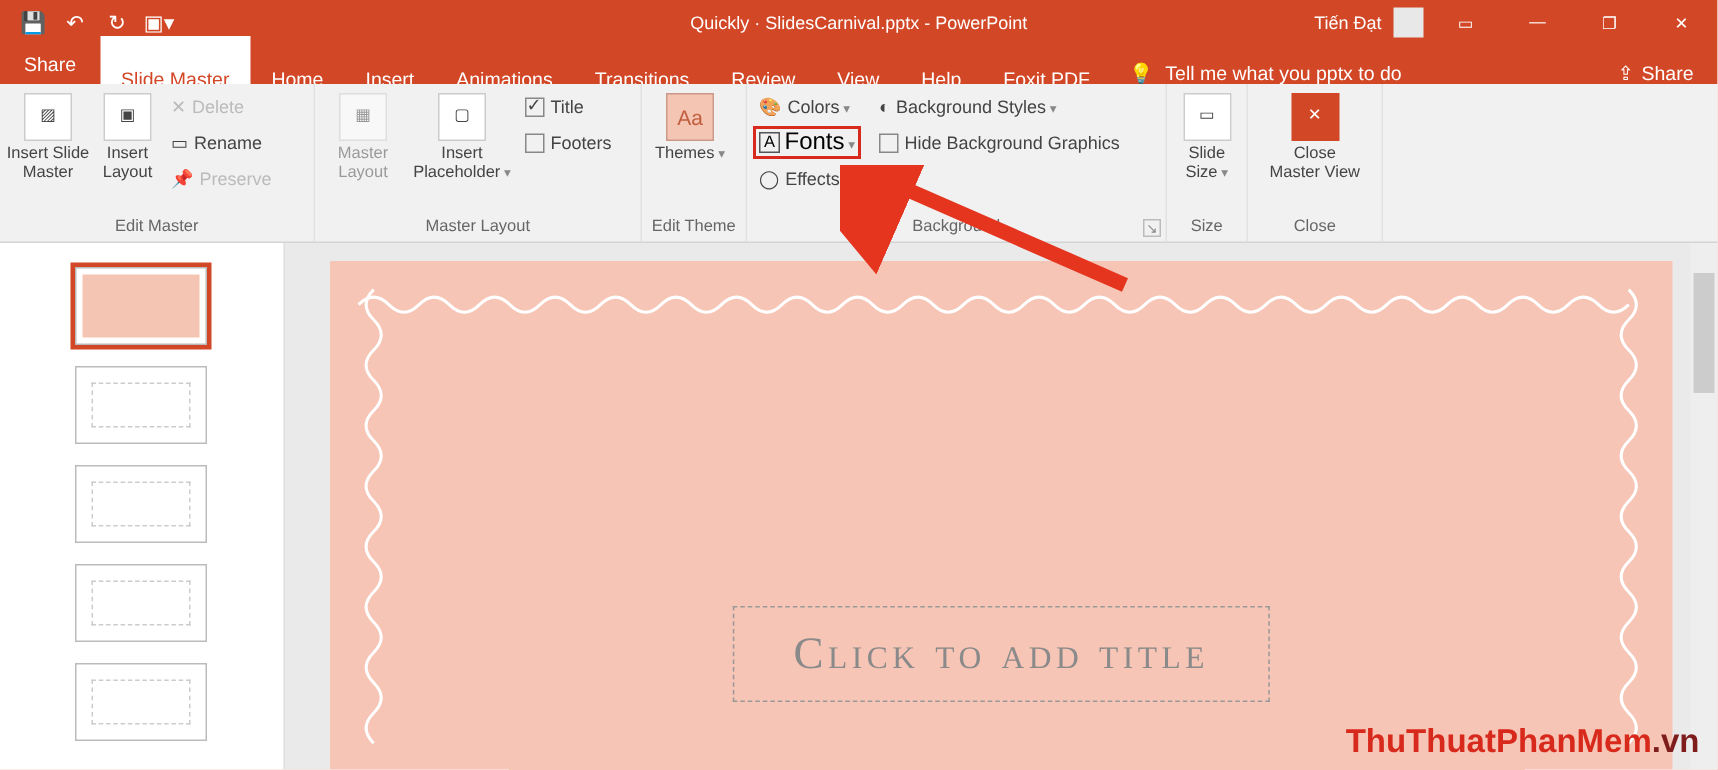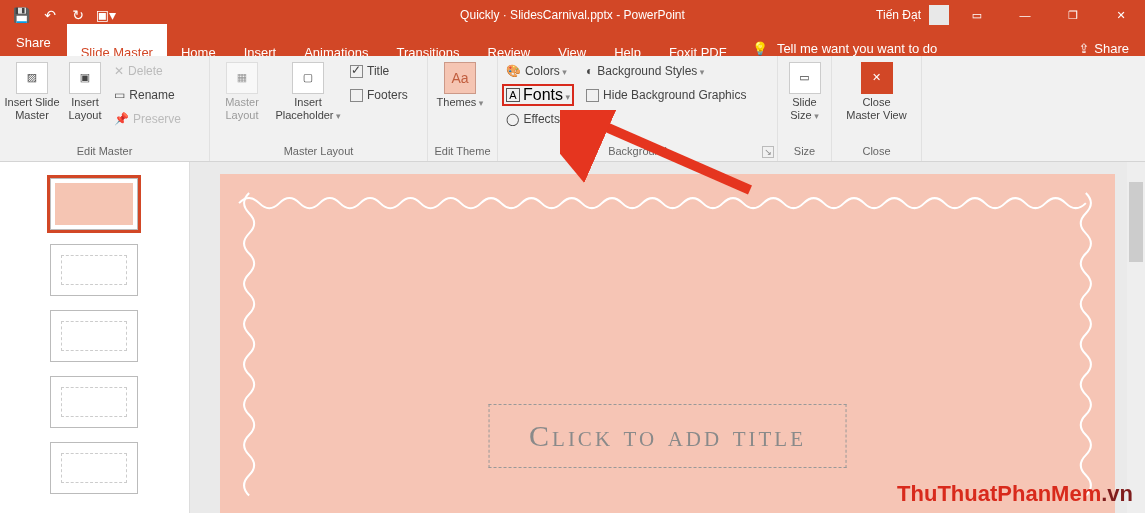--- a/index.html
+++ b/index.html
@@ -93,21 +93,21 @@
   <div class="tab">Home</div>
   <div class="tab">Insert</div>
   <div class="tab">Animations</div>
   <div class="tab">Transitions</div>
   <div class="tab">Review</div>
   <div class="tab">View</div>
   <div class="tab">Help</div>
   <div class="tab">Foxit PDF</div>
   <div class="tell-me">
     <span>💡</span>
-    <span>Tell me want you want to do</span>
+    <span>Tell me what you pptx to do</span>
   </div>
   <div class="share">
     <span>⇪</span>
     <span>Share</span>
   </div>
 </div>
 
 <div class="ribbon">
 
   <div class="group" style="width:210px;">

